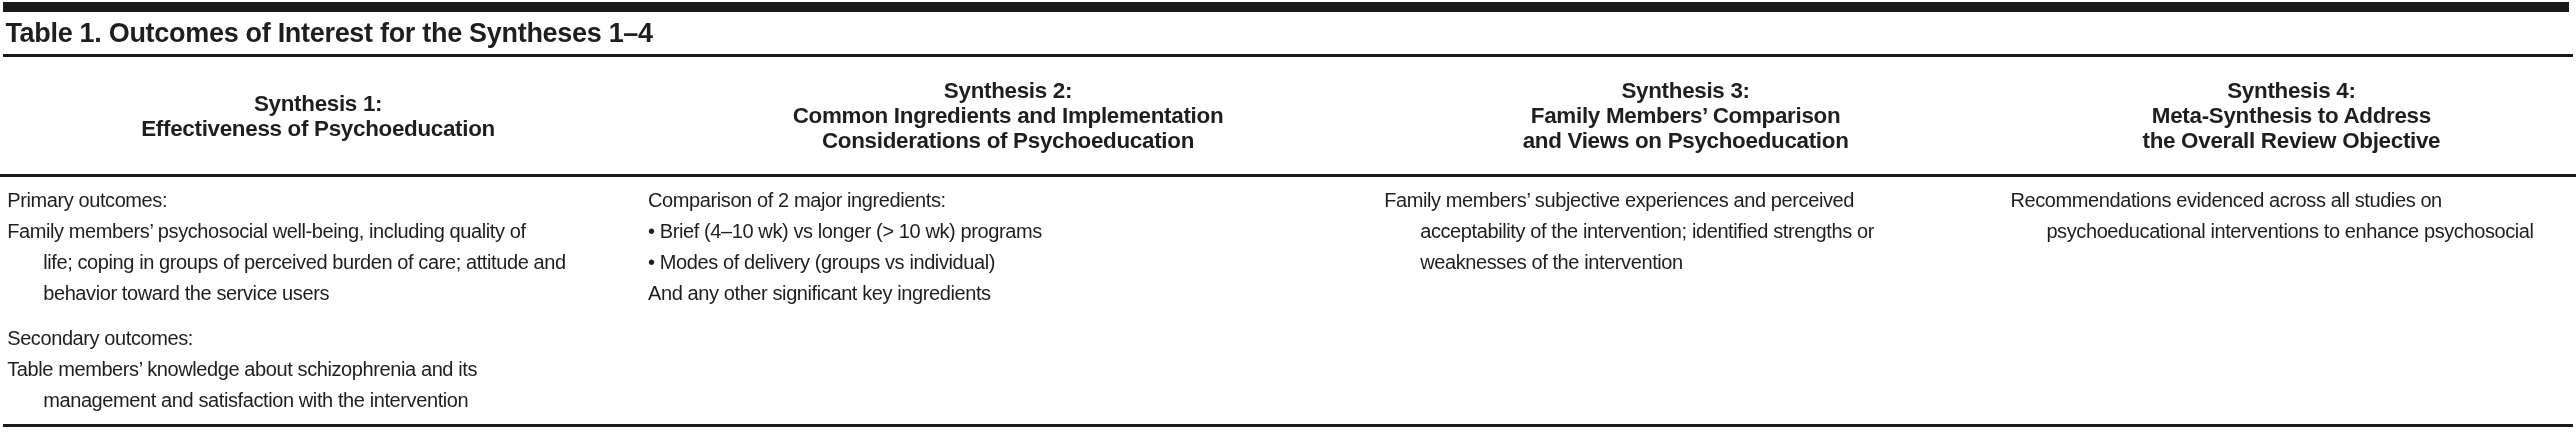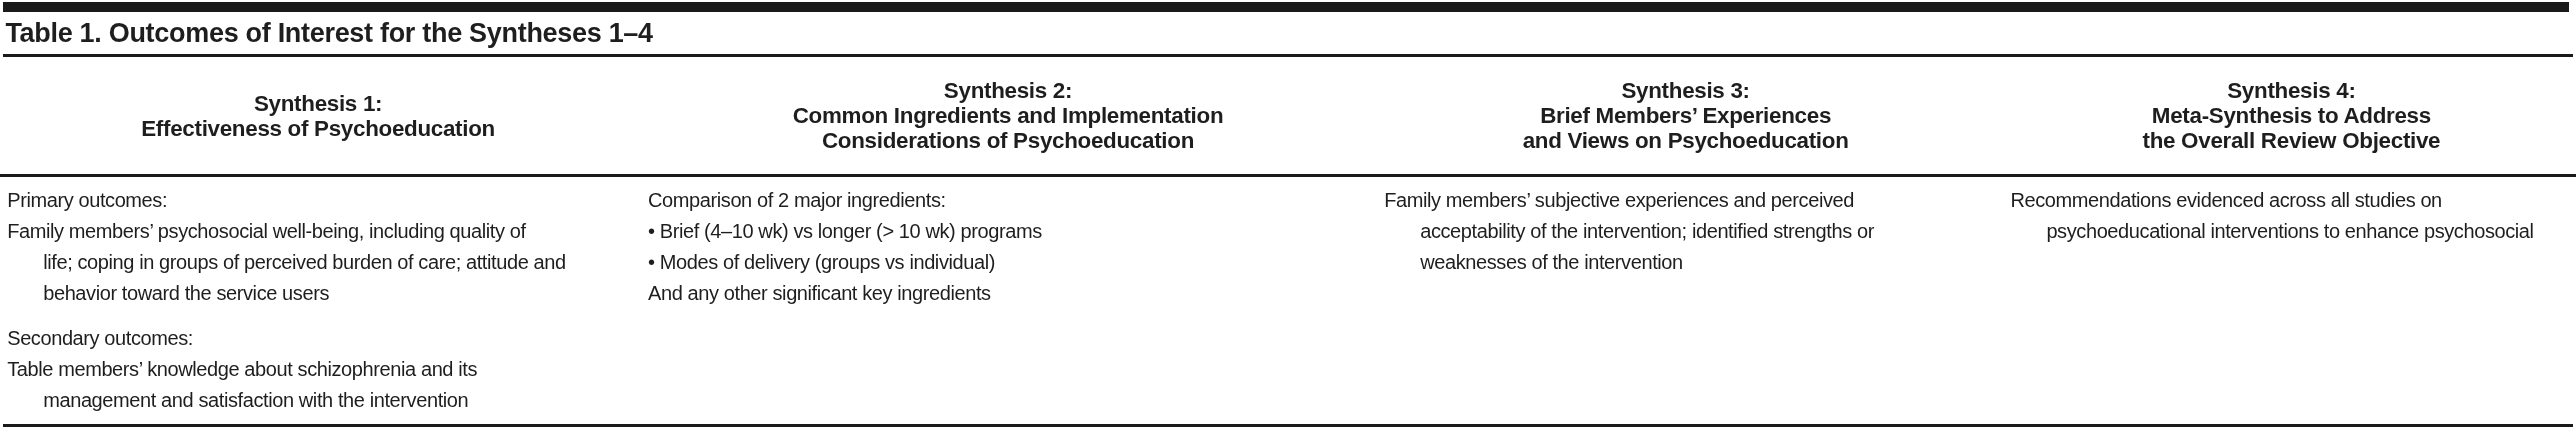--- a/index.html
+++ b/index.html
@@ -93,21 +93,21 @@
       <div class="hln">Synthesis 1:</div>
       <div class="hln">Effectiveness of Psychoeducation</div>
     </div>
     <div class="head-cell c2">
       <div class="hln">Synthesis 2:</div>
       <div class="hln">Common Ingredients and Implementation</div>
       <div class="hln">Considerations of Psychoeducation</div>
     </div>
     <div class="head-cell c3">
       <div class="hln">Synthesis 3:</div>
-      <div class="hln">Brief Members’ Experiences</div>
+      <div class="hln">Family Members’ Comparison</div>
       <div class="hln">and Views on Psychoeducation</div>
     </div>
     <div class="head-cell c4">
       <div class="hln">Synthesis 4:</div>
       <div class="hln">Meta-Synthesis to Address</div>
       <div class="hln">the Overall Review Objective</div>
     </div>
 
     <div class="head-rule"></div>
 

